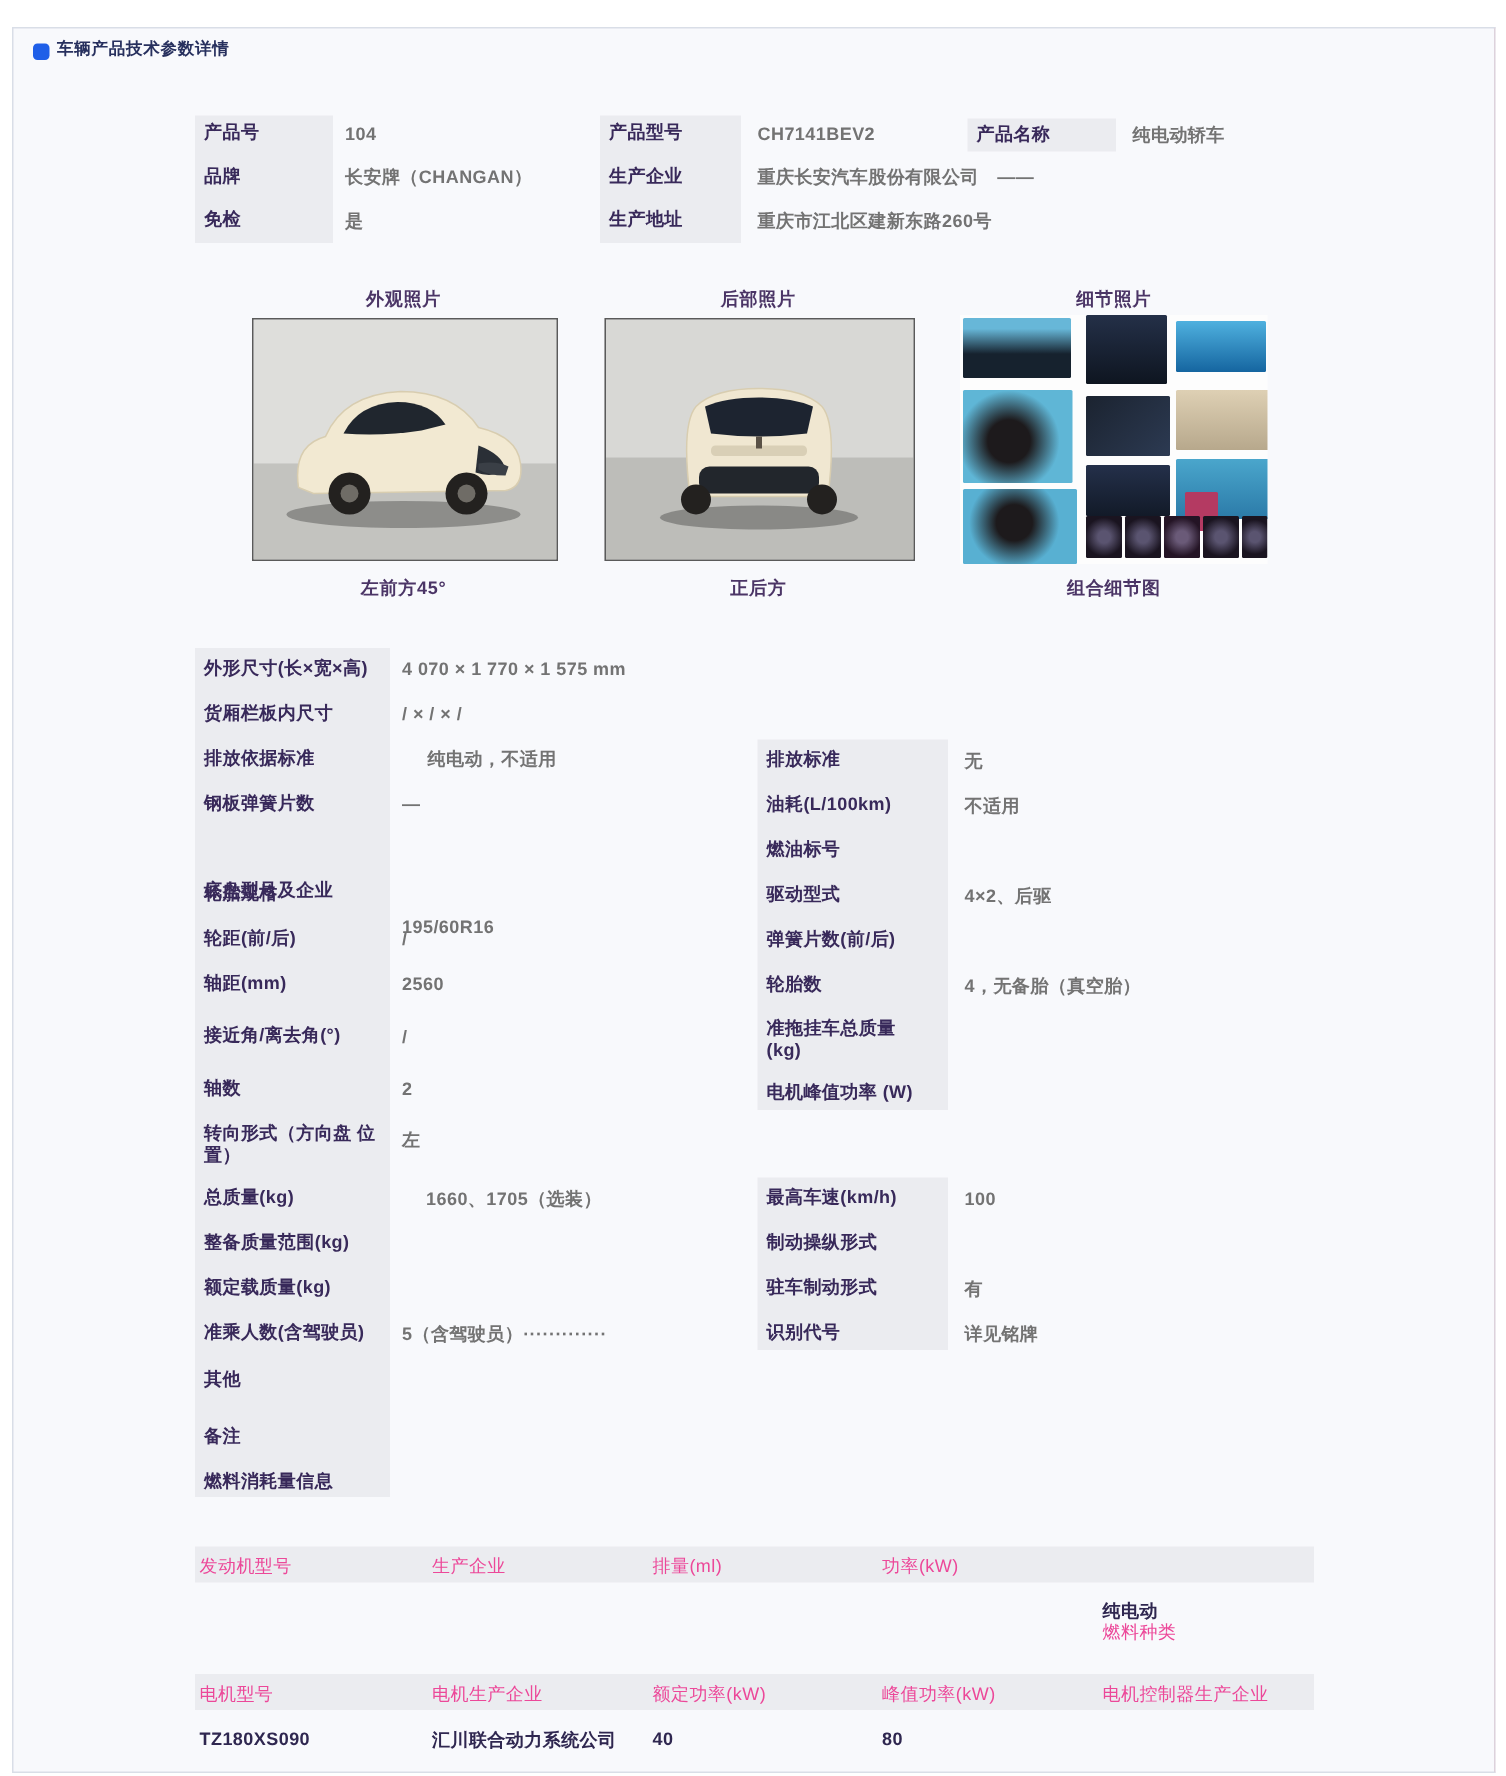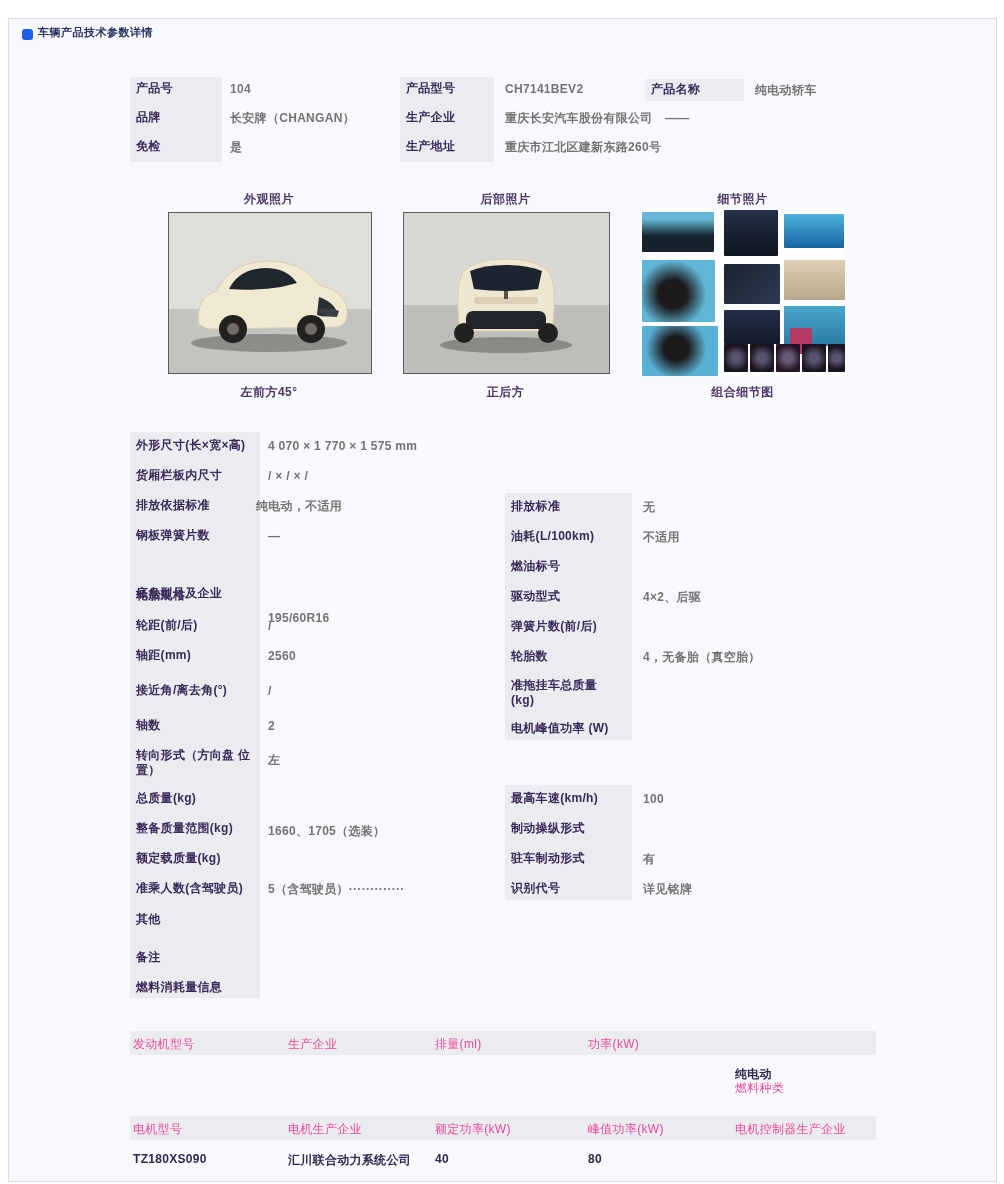--- a/index.html
+++ b/index.html
@@ -107,38 +107,38 @@
   <div class="cap" style="left:403px;top:384px;width:205px;font-weight:600;">正后方</div>
   <div class="cap" style="left:640px;top:384px;width:205px;font-weight:600;">组合细节图</div>
 
   <div class="bgblock" style="left:130px;top:432px;width:130px;height:566px;"></div>
 
   <div class="lbl" style="left:136px;top:438px;max-width:122px;">外形尺寸(长×宽×高)</div>
   <div class="val" style="left:268px;top:438px;">4 070 × 1 770 × 1 575 mm</div>
   <div class="lbl" style="left:136px;top:468px;max-width:122px;">货厢栏板内尺寸</div>
   <div class="val" style="left:268px;top:468px;">/ × / × /</div>
   <div class="lbl" style="left:136px;top:498px;max-width:122px;">排放依据标准</div>
-  <div class="val" style="left:256px;top:498px;">纯电动，不适用</div>
+  <div class="val" style="left:285px;top:498px;">纯电动，不适用</div>
   <div class="lbl" style="left:136px;top:528px;max-width:122px;">钢板弹簧片数</div>
   <div class="val" style="left:268px;top:528px;">—</div>
   <div class="lbl" style="left:136px;top:586px;max-width:122px;">底盘型号及企业</div>
   <div class="lbl" style="left:136px;top:588px;max-width:122px;">轮胎规格</div>
   <div class="val" style="left:268px;top:588px;margin-top:22px;">195/60R16</div>
   <div class="lbl" style="left:136px;top:618px;max-width:122px;">轮距(前/后)</div>
   <div class="val" style="left:268px;top:618px;">/</div>
   <div class="lbl" style="left:136px;top:648px;max-width:122px;">轴距(mm)</div>
   <div class="val" style="left:268px;top:648px;">2560</div>
   <div class="lbl" style="left:136px;top:683px;max-width:122px;">接近角/离去角(°)</div>
   <div class="val" style="left:268px;top:683px;">/</div>
   <div class="lbl" style="left:136px;top:718px;max-width:122px;">轴数</div>
   <div class="val" style="left:268px;top:718px;">2</div>
   <div class="lbl" style="left:136px;top:748px;max-width:116px;">转向形式（方向盘 位置）</div>
   <div class="val" style="left:268px;top:752px;">左</div>
   <div class="lbl" style="left:136px;top:791px;max-width:122px;">总质量(kg)</div>
-  <div class="val" style="left:268px;top:791px;margin-top:32px;">1660、1705（选装）</div>
+  <div class="val" style="left:284px;top:791px;">1660、1705（选装）</div>
   <div class="lbl" style="left:136px;top:821px;max-width:122px;">整备质量范围(kg)</div>
   <div class="lbl" style="left:136px;top:851px;max-width:122px;">额定载质量(kg)</div>
   <div class="lbl" style="left:136px;top:881px;max-width:122px;">准乘人数(含驾驶员)</div>
   <div class="val" style="left:268px;top:881px;">5（含驾驶员）·············</div>
   <div class="lbl" style="left:136px;top:912px;max-width:122px;">其他</div>
   <div class="lbl" style="left:136px;top:950px;max-width:122px;">备注</div>
   <div class="lbl" style="left:136px;top:980px;max-width:122px;">燃料消耗量信息</div>
 
   <div class="bgblock" style="left:505px;top:493px;width:127px;height:247px;"></div>
   <div class="lbl" style="left:511px;top:499px;max-width:118px;text-align:center;">排放标准</div>

